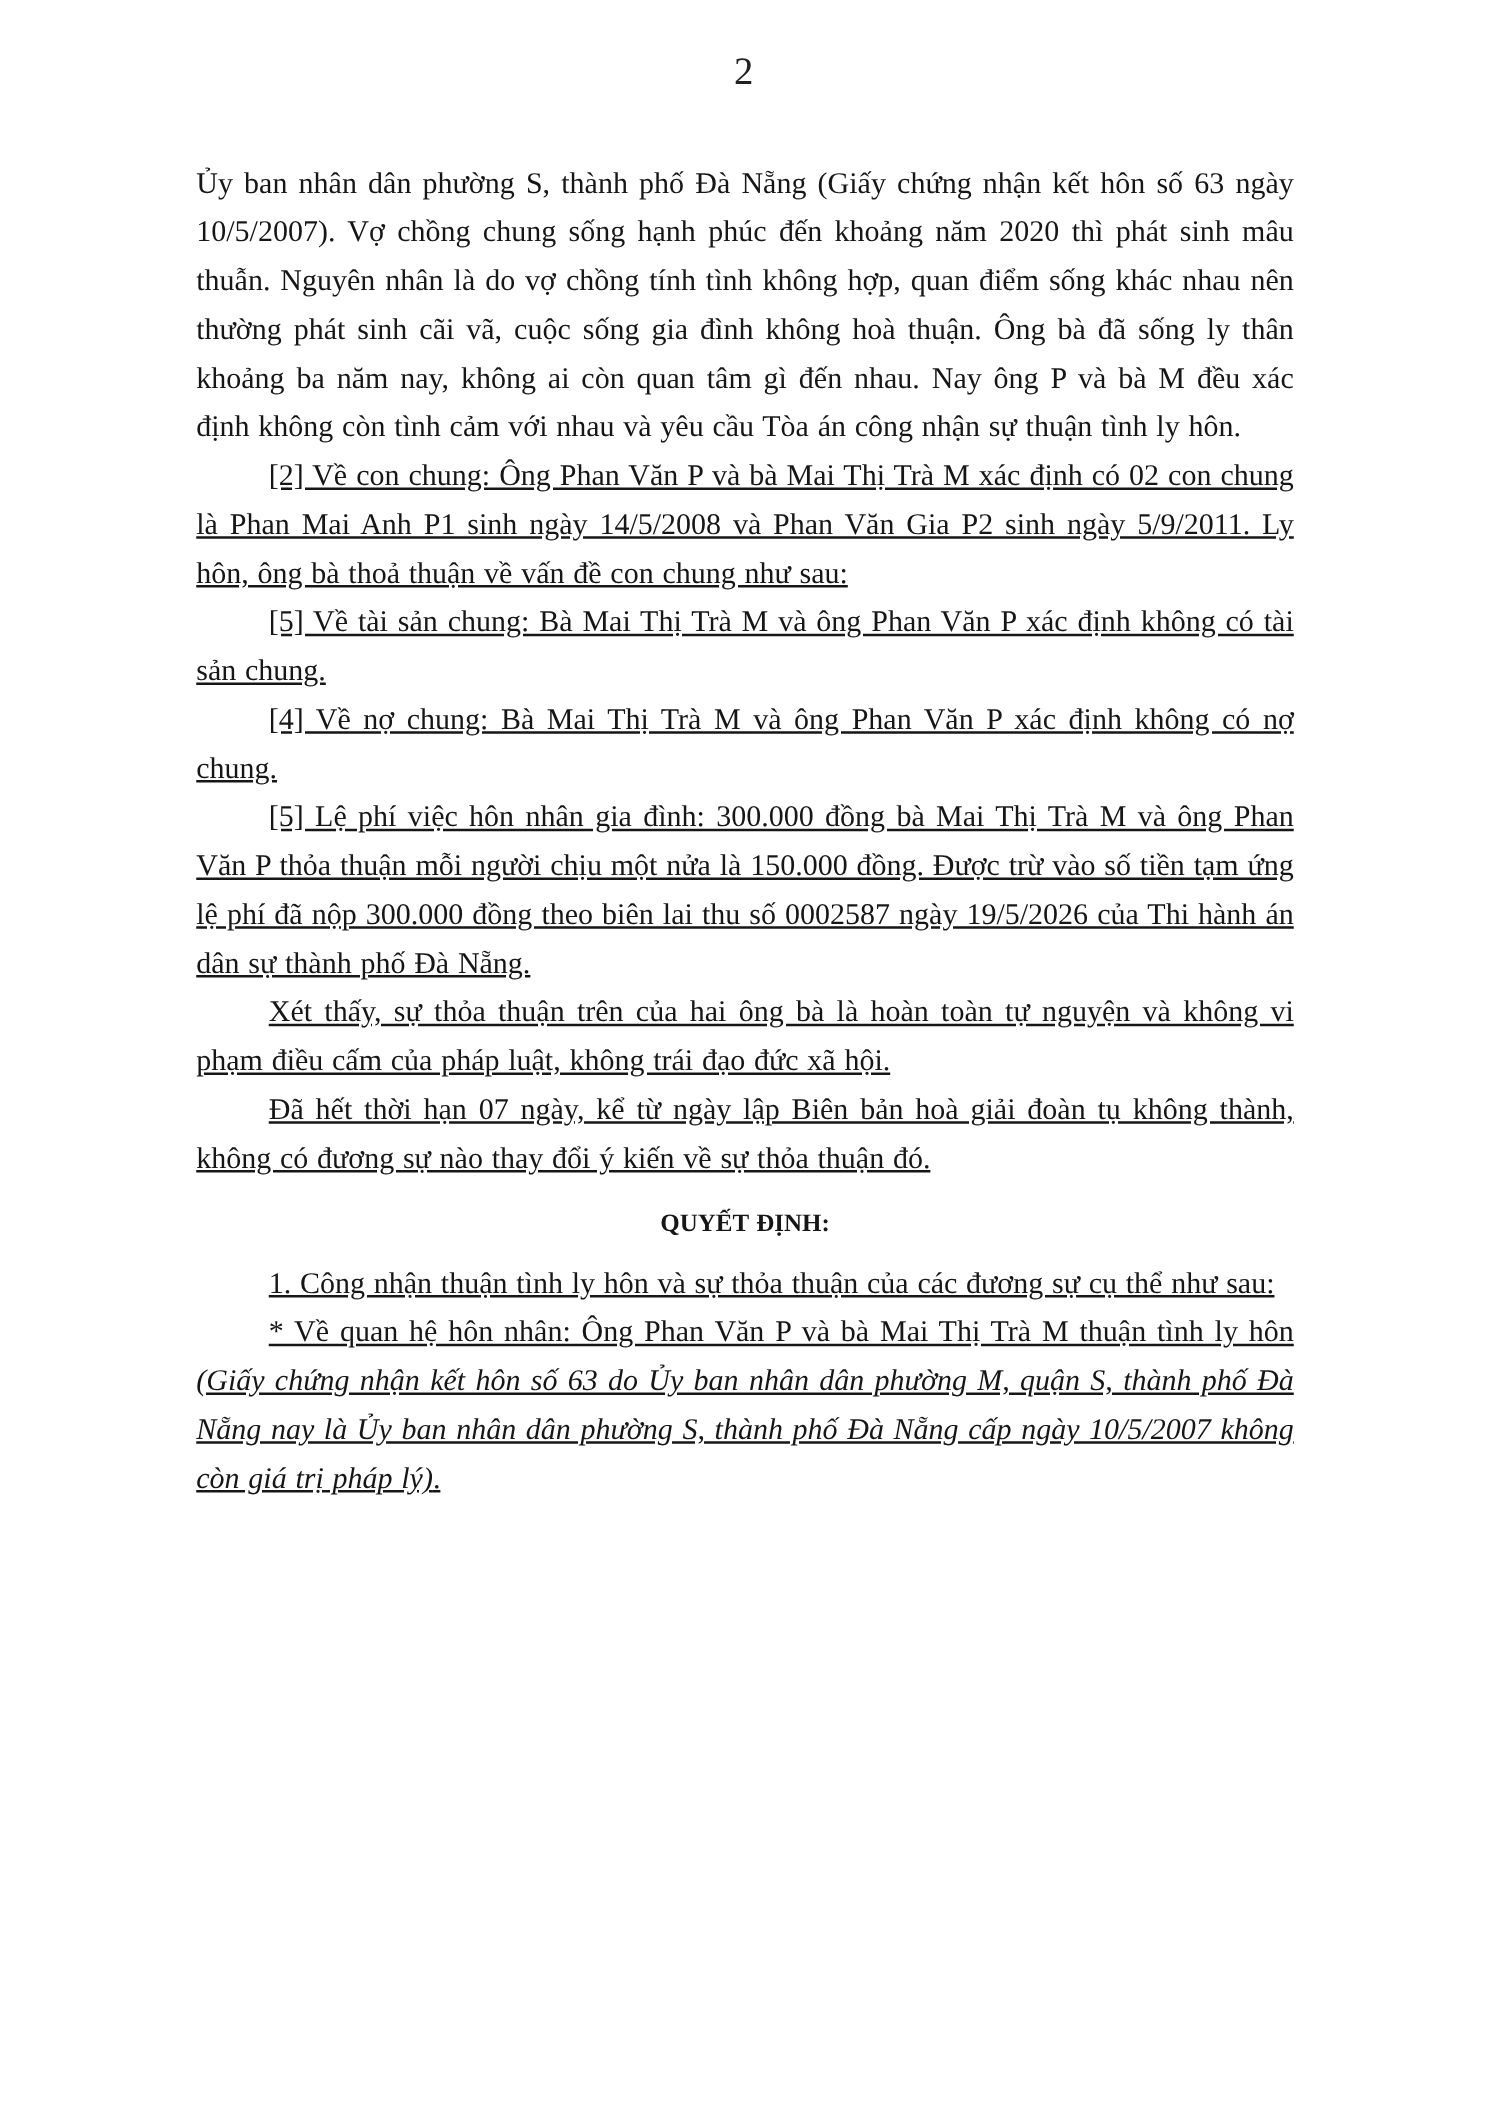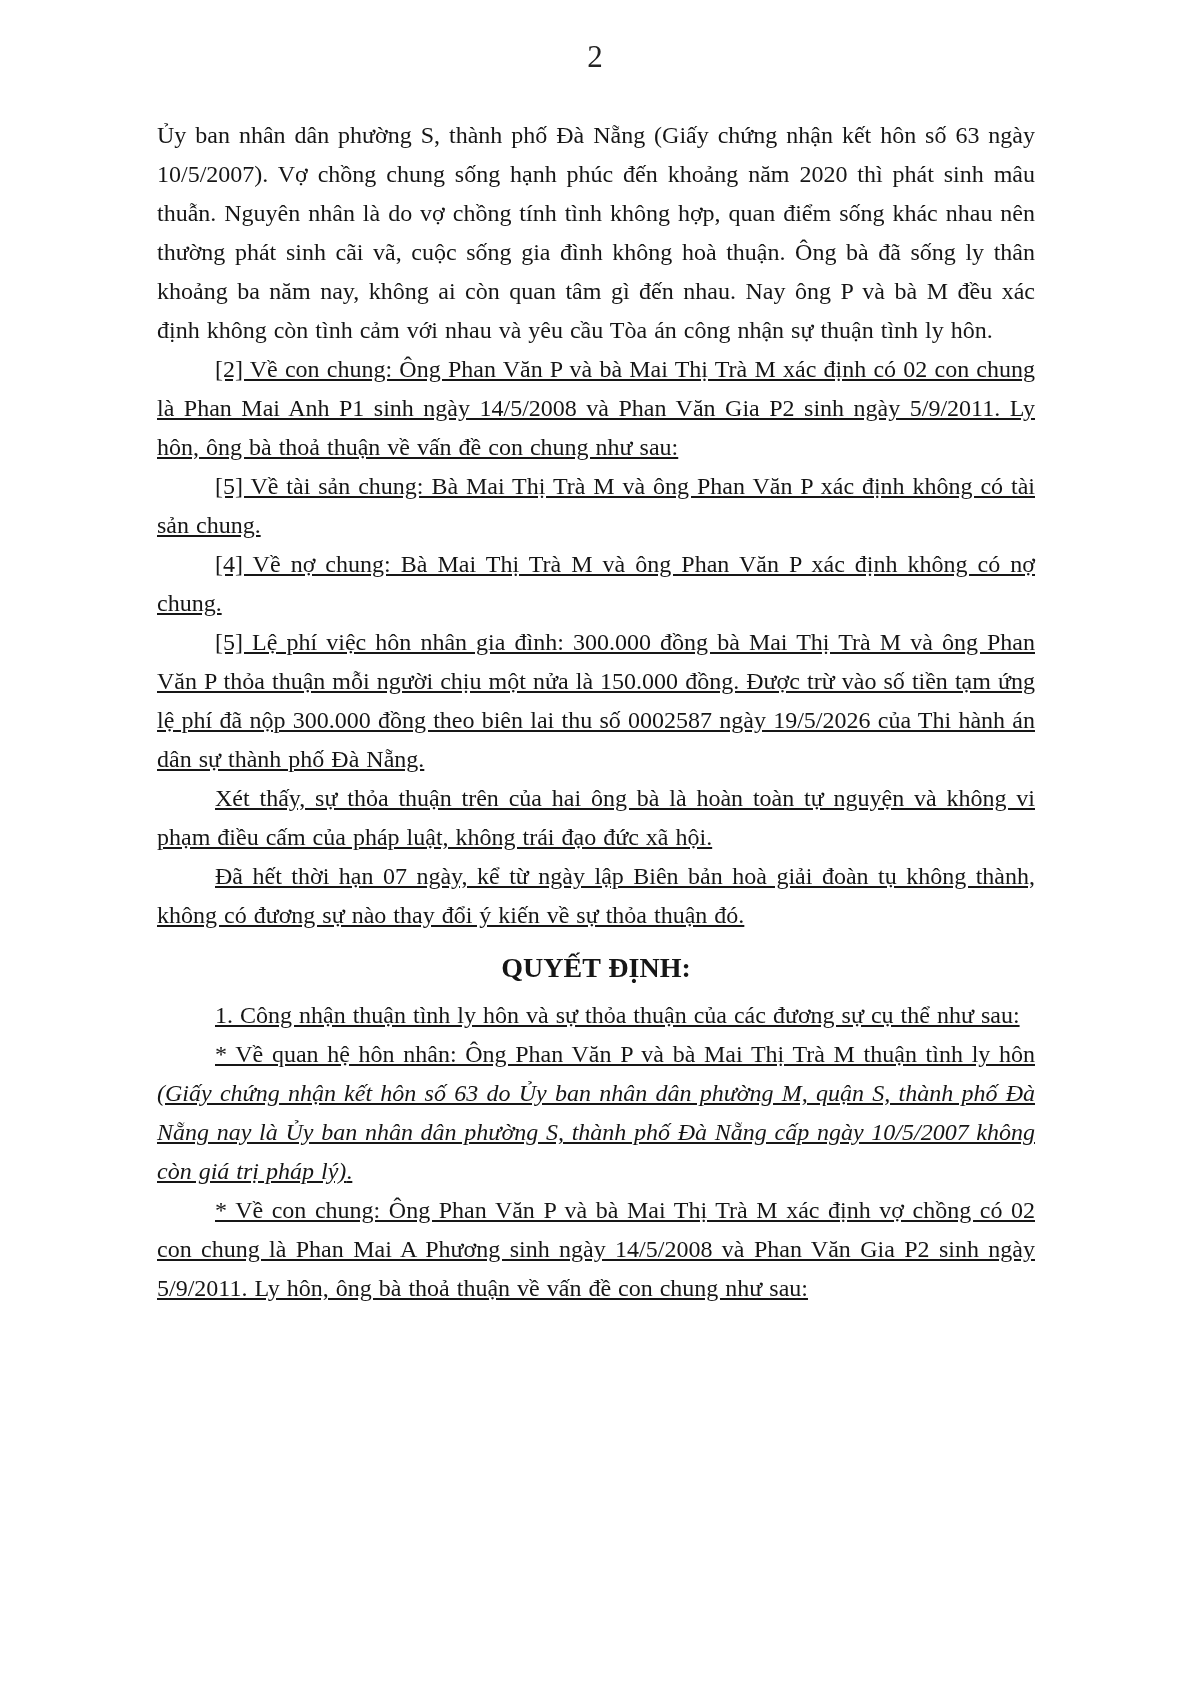--- a/index.html
+++ b/index.html
@@ -25,39 +25,39 @@
     top: 40px;
     left: 0;
     width: 100%;
     text-align: center;
     font-size: 31px;
     line-height: 34px;
     color: #222222;
   }
   .content {
     position: absolute;
-    top: 116px;
+    top: 128px;
     left: 157px;
     width: 878px;
   }
   .para {
     margin: 0;
     font-size: 24px;
     line-height: 39px;
     text-align: justify;
     text-justify: inter-word;
     word-spacing: 1px;
   }
   .para.indent {
     text-indent: 58px;
     text-decoration: underline;
   }
   .heading {
     margin: 13px 0 9px 0;
-    font-size: 28px;
+    font-size: 20px;
     line-height: 39px;
     font-weight: bold;
     text-align: center;
     text-indent: 0;
   }
   em.note {
     font-style: italic;
   }
 </style>
 </head>
@@ -83,16 +83,15 @@
     <p class="para indent">Xét thấy, sự thỏa thuận trên của hai ông bà là hoàn toàn tự nguyện và không vi phạm điều cấm của pháp luật, không trái đạo đức xã hội.</p>
 
     <p class="para indent">Đã hết thời hạn 07 ngày, kể từ ngày lập Biên bản hoà giải đoàn tụ không thành, không có đương sự nào thay đổi ý kiến về sự thỏa thuận đó.</p>
 
     <p class="para heading">QUYẾT ĐỊNH:</p>
 
     <p class="para indent">1. Công nhận thuận tình ly hôn và sự thỏa thuận của các đương sự cụ thể như sau:</p>
 
     <p class="para indent"><span>* Về quan hệ hôn nhân: Ông Phan Văn P và bà Mai Thị Trà M thuận tình ly hôn </span><em class="note">(Giấy chứng nhận kết hôn số 63 do Ủy ban nhân dân phường M, quận S, thành phố Đà Nẵng nay là Ủy ban nhân dân phường S, thành phố Đà Nẵng cấp ngày 10/5/2007 không còn giá trị pháp lý)</em><span>.</span></p>
 
-    <p class="para indent">* Về con chung: Ông Phan Văn P và bà Mai Thị Trà M xác định vợ chồng có 02 con chung là Phan Mai A Phương sinh ngày 14/5/2008 và Phan Văn Gia P2 sinh ngày 5/9/2011. Ly hôn, ông bà thoả thuận về vấn đề con chung như sau:</p>
 
   </div>
 </div>
 
 </body></html>

